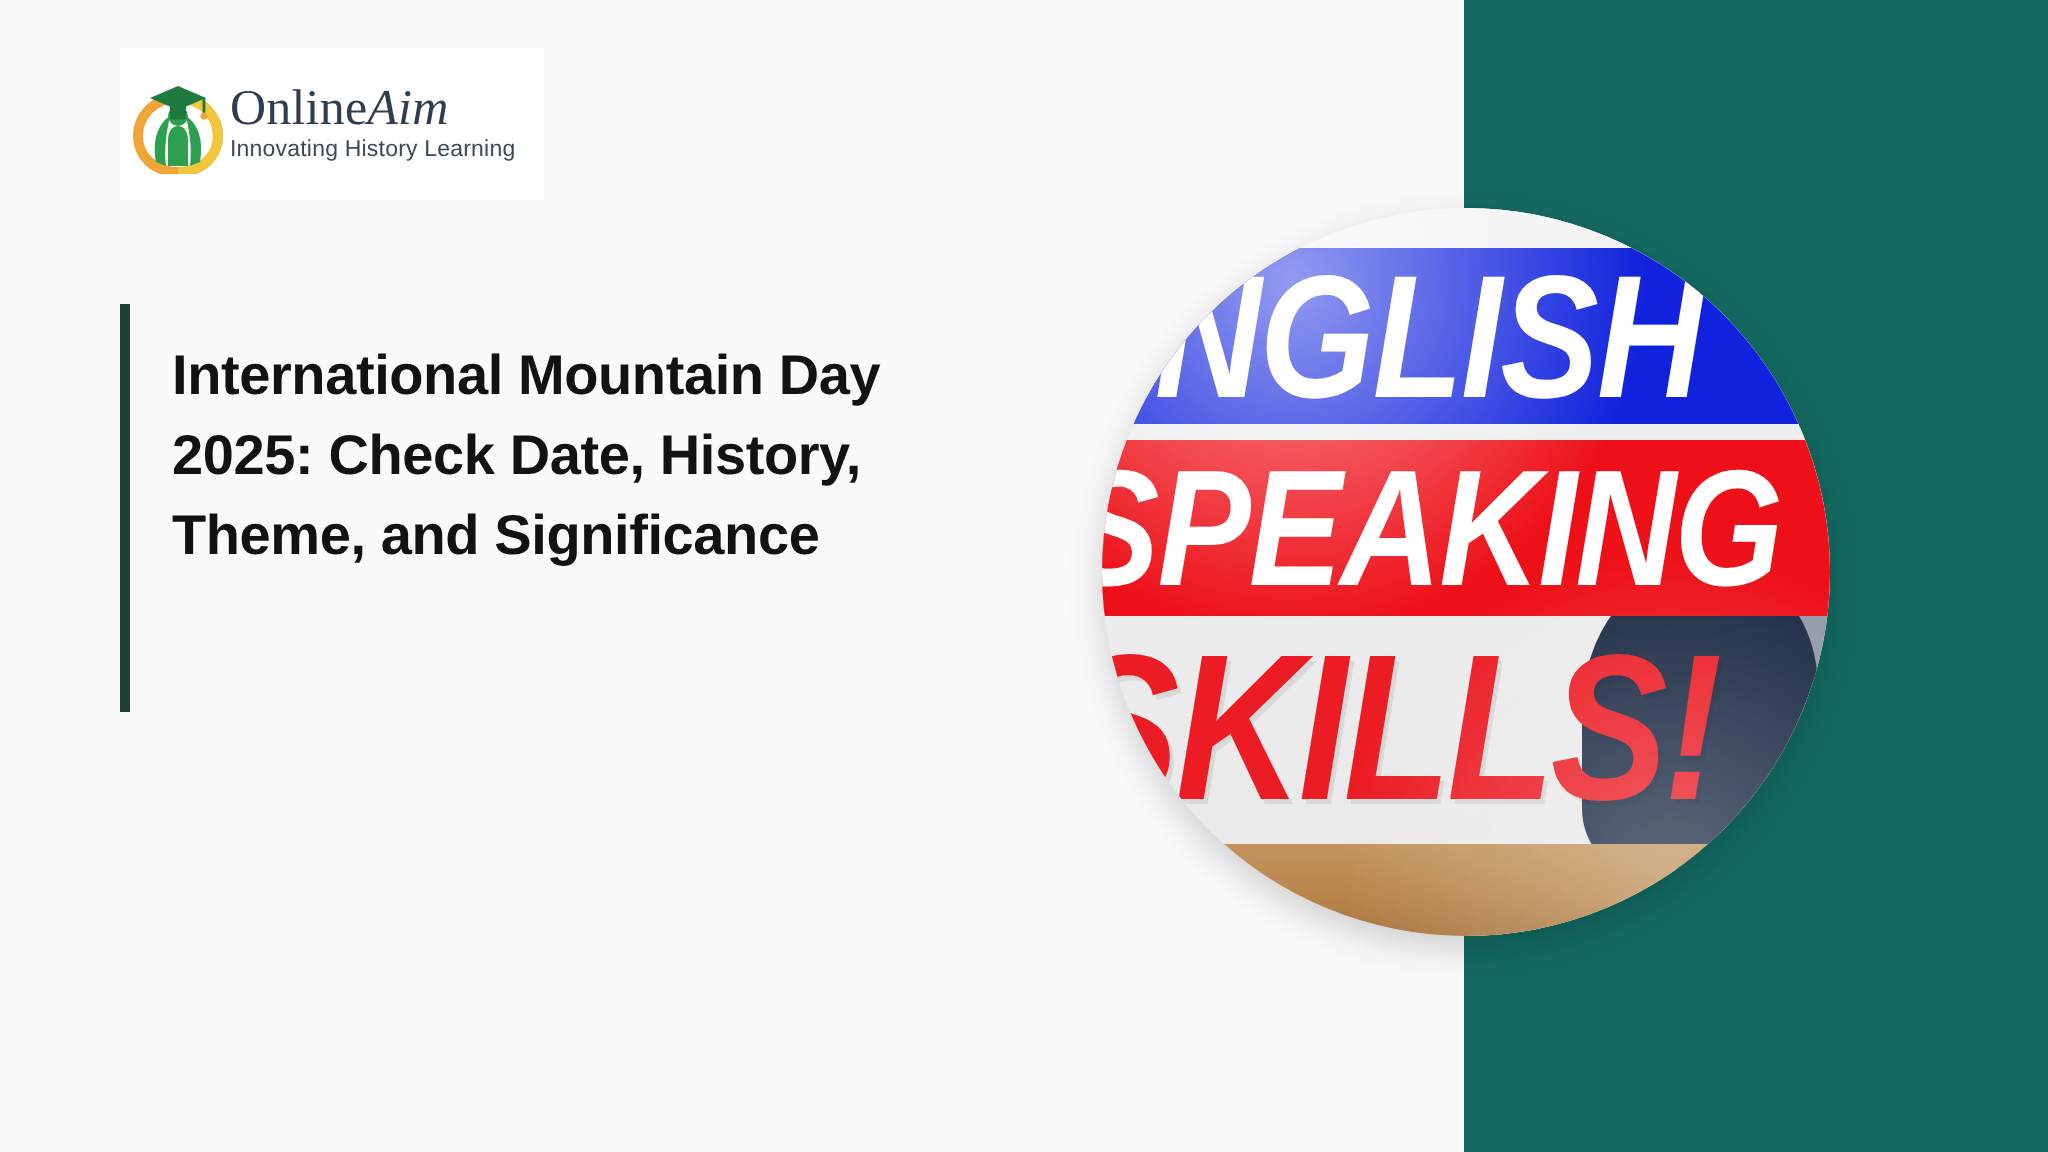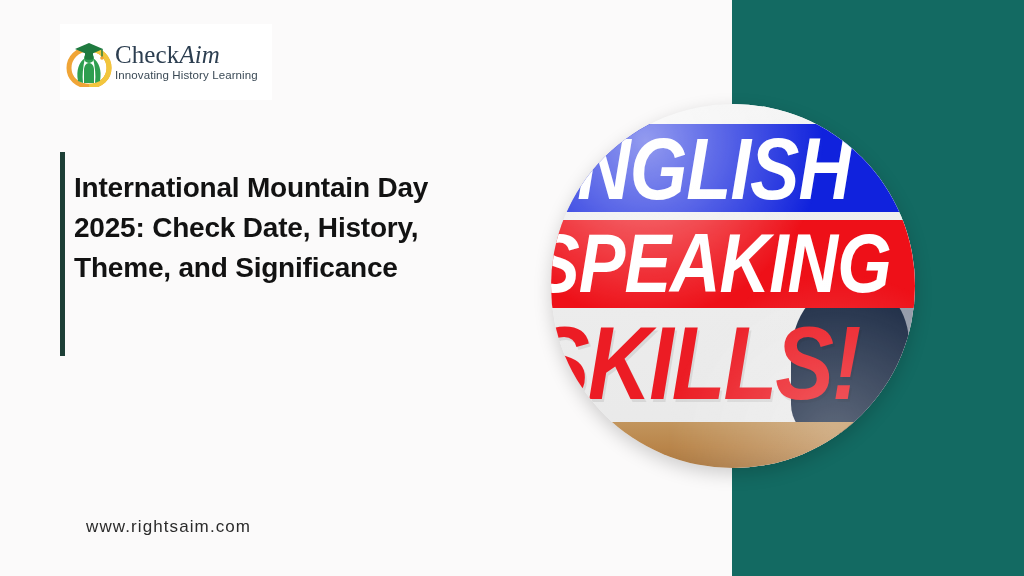--- a/index.html
+++ b/index.html
@@ -82,21 +82,21 @@
   .accent-bar {
     position: absolute;
     left: 60px;
     top: 152px;
     width: 5px;
     height: 204px;
     background: #1d3f36;
   }
   .headline {
     position: absolute;
-    left: 74px;
+    left: 86px;
     top: 168px;
     width: 430px;
     margin: 0;
     font-family: "Liberation Sans", sans-serif;
     font-weight: bold;
     font-size: 28px;
     line-height: 1.42;
     letter-spacing: -0.2px;
     color: #121212;
   }
@@ -241,29 +241,28 @@
 
         <circle cx="23" cy="21" r="5" fill="#2e9e4f"></circle>
 
         <path d="M9 12 L23 6 L37 12 L23 18 Z" fill="#1f7a3f"></path>
         <path d="M19 16 L19 22 C19 23 27 23 27 22 L27 16 Z" fill="#1f7a3f"></path>
         <line x1="36" y1="12" x2="36" y2="20" stroke="#1f7a3f" stroke-width="1.4"></line>
         <circle cx="36" cy="21" r="1.8" fill="#f0a537"></circle>
       </svg>
     </div>
     <div class="logo-text">
-      <div class="logo-word"><span>Check</span><span class="brand-a">Aim</span></div>
+      <div class="logo-word"><span>Online</span><span class="brand-a">Aim</span></div>
       <div class="logo-tag">Innovating History Learning</div>
     </div>
   </div>
 
   <div class="accent-bar"></div>
   <h1 class="headline">International Mountain Day 2025: Check Date, History, Theme, and Significance</h1>
 
-  <div class="site-url">www.rightsaim.com</div>
 
   <div class="photo-circle">
     <div class="photo-inner">
       <div class="jacket2"></div>
       <div class="jacket"></div>
       <div class="desk-strip"></div>
 
       <div class="band band-english">
         <span>ENGLISH</span>
       </div>

